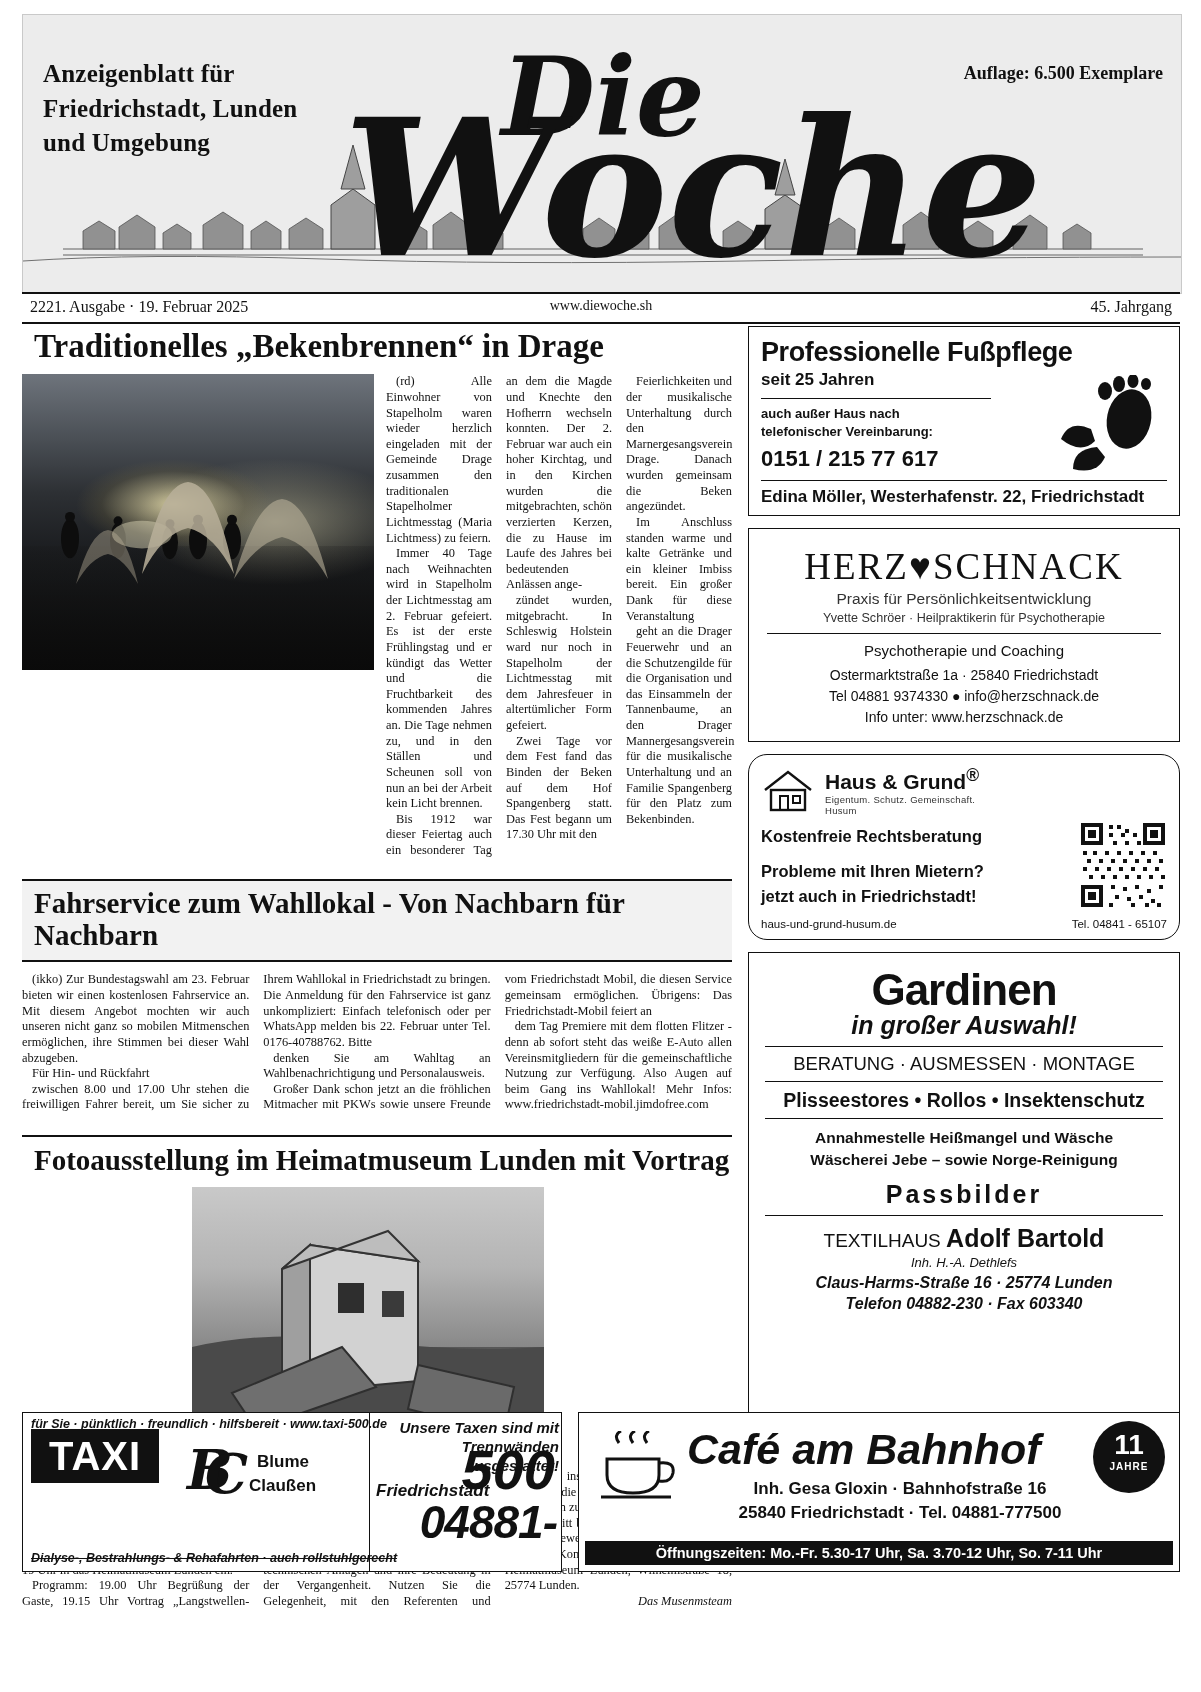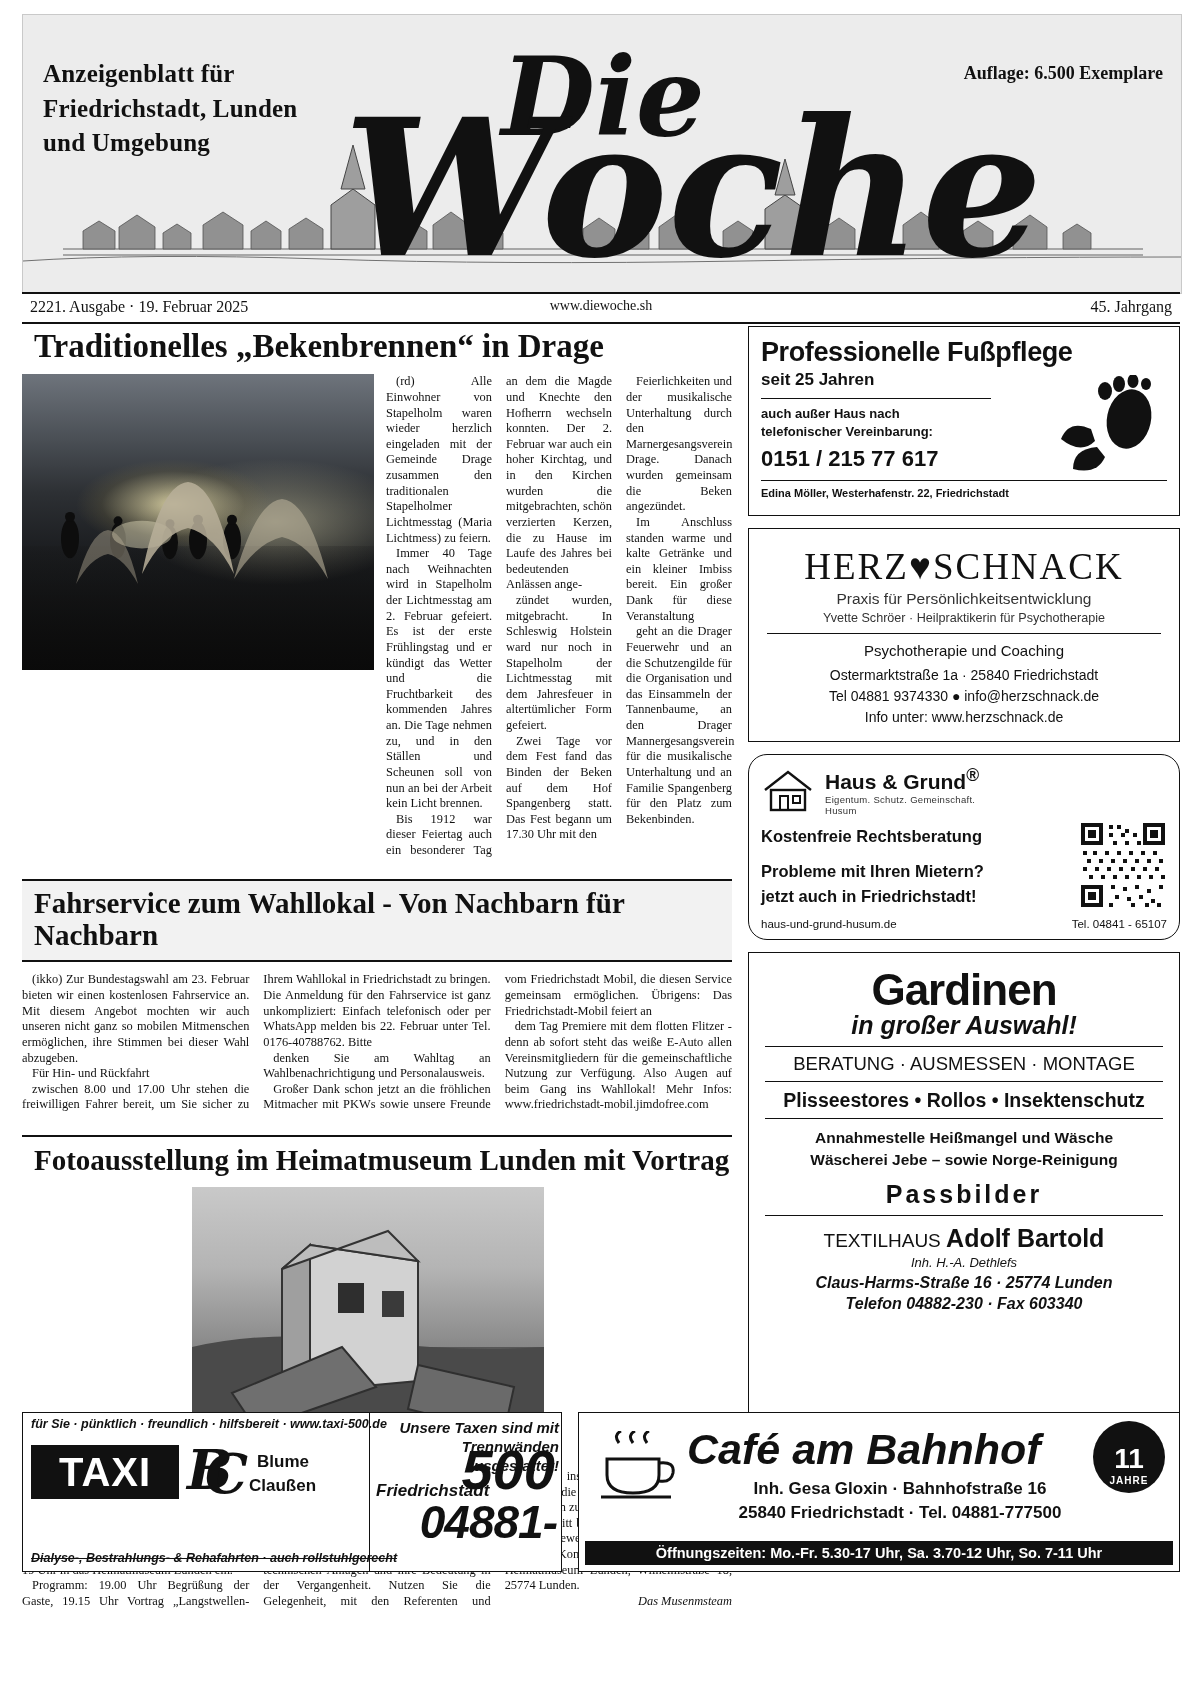--- a/index.html
+++ b/index.html
@@ -94,21 +94,21 @@
   .ad-inner{padding:10px 12px;}
   .ad-fuss h2{
     margin:0 0 2px 0;font-family:"Liberation Sans", sans-serif;font-weight:bold;
     font-size:27px;letter-spacing:-0.4px;
   }
   .ad-fuss .sub{font-family:"Liberation Sans", sans-serif;font-weight:bold;font-size:17px;margin-bottom:8px;}
   .ad-fuss .rule{border-top:1px solid #111;margin:4px 0 6px 0;width:230px;}
   .ad-fuss .small{font-family:"Liberation Sans", sans-serif;font-weight:bold;font-size:13px;line-height:1.35;}
   .ad-fuss .phone{font-family:"Liberation Sans", sans-serif;font-weight:bold;font-size:22px;margin-top:6px;}
   .ad-fuss .rule2{border-top:1px solid #111;margin:8px 0 6px 0;}
-  .ad-fuss .addr{font-family:"Liberation Sans", sans-serif;font-weight:bold;font-size:11px;}
+  .ad-fuss .addr{font-family:"Liberation Sans", sans-serif;font-weight:bold;font-size:17px;}
   .footlogo{position:absolute;right:14px;top:48px;width:110px;height:96px;}
 
   .ad-herz .brand{
     font-family:"Liberation Serif", serif;font-size:37px;letter-spacing:2px;text-align:center;
     color:#111;margin:6px 0 0 0;
   }
   .ad-herz .brand .heart{color:#111;}
   .ad-herz .l2{text-align:center;font-family:"Liberation Sans", sans-serif;font-size:15.5px;color:#333;margin-top:2px;}
   .ad-herz .l3{text-align:center;font-family:"Liberation Sans", sans-serif;font-size:12.6px;color:#333;margin-top:3px;}
   .ad-herz .hr{border-top:1px solid #111;margin:8px 6px;}
@@ -133,40 +133,40 @@
   .ad-gard .g7 b{font-size:25px;}
   .ad-gard .g8{font-family:"Liberation Sans", sans-serif;font-style:italic;font-size:13px;margin-top:2px;}
   .ad-gard .g9{font-family:"Liberation Sans", sans-serif;font-style:italic;font-weight:bold;font-size:16px;margin-top:4px;}
   .ad-gard .g10{font-family:"Liberation Sans", sans-serif;font-style:italic;font-weight:bold;font-size:16px;margin-top:3px;}
   .sepline{border-top:1px solid #111;margin:6px 4px;}
 
   
   .bottom{position:absolute;left:22px;top:1412px;width:1158px;height:268px;}
   .ad-taxi{position:absolute;left:0;top:0;width:540px;height:160px;border:1px solid #111;box-sizing:border-box;background:#fff;}
   .taxi-top{font-family:"Liberation Sans", sans-serif;font-weight:bold;font-style:italic;font-size:12.5px;padding:4px 0 0 8px;}
-  .taxi-black{position:absolute;left:8px;top:32px;width:148px;height:54px;background:#111;color:#fff;
+  .taxi-black{position:absolute;left:8px;top:16px;width:128px;height:54px;background:#111;color:#fff;
     font-family:"Liberation Sans", sans-serif;font-weight:bold;font-size:40px;text-align:center;line-height:54px;letter-spacing:1px;}
   .taxi-blume{position:absolute;left:160px;top:26px;width:180px;}
   .taxi-bottom{position:absolute;left:8px;bottom:6px;font-family:"Liberation Sans", sans-serif;font-weight:bold;font-style:italic;font-size:12.5px;
     text-decoration:line-through;}
   .taxi-right{position:absolute;left:346px;top:0;width:194px;height:100%;border-left:1px solid #111;box-sizing:border-box;}
   .taxi-r1{font-family:"Liberation Sans", sans-serif;font-weight:bold;font-style:italic;font-size:15px;text-align:right;padding:6px 4px 0 4px;line-height:1.25;}
   .taxi-r2{font-family:"Liberation Sans", sans-serif;font-weight:bold;font-style:italic;font-size:17px;padding-left:6px;margin-top:6px;}
   .taxi-r3{font-family:"Liberation Sans", sans-serif;font-weight:bold;font-style:italic;font-size:46px;letter-spacing:-1px;text-align:right;padding-right:6px;margin-top:-6px;}
   .taxi-500{font-family:"Liberation Sans", sans-serif;font-weight:bold;font-style:italic;font-size:56px;position:absolute;right:8px;top:24px;}
 
   .ad-cafe{position:absolute;left:556px;top:0;width:602px;height:160px;border:1px solid #111;box-sizing:border-box;background:#fff;}
   .cafe-title{font-family:"Liberation Sans", sans-serif;font-weight:bold;font-style:italic;font-size:43px;position:absolute;left:108px;top:12px;}
   .cafe-l1{font-family:"Liberation Sans", sans-serif;font-weight:bold;font-size:17px;position:absolute;left:106px;top:66px;width:430px;text-align:center;}
   .cafe-l2{font-family:"Liberation Sans", sans-serif;font-weight:bold;font-size:17px;position:absolute;left:106px;top:90px;width:430px;text-align:center;}
   .cafe-hours{position:absolute;left:6px;right:6px;bottom:6px;border:1px solid #111;background:#111;color:#fff;
     font-family:"Liberation Sans", sans-serif;font-weight:bold;font-size:14.5px;text-align:center;padding:3px 0;}
   .jahre{position:absolute;right:14px;top:8px;width:72px;height:72px;border-radius:50%;background:#111;color:#fff;
     text-align:center;font-family:"Liberation Sans", sans-serif;font-weight:bold;}
-  .jahre .n{font-size:28px;display:block;margin-top:24px;line-height:1;}
+  .jahre .n{font-size:28px;display:block;margin-top:10px;line-height:1;}
   .jahre .t{font-size:10px;display:block;margin-top:2px;letter-spacing:1px;}
   .cup{position:absolute;left:18px;top:18px;width:84px;height:74px;}
 </style>
 </head>
 <body>
 
 <div class="page">
 
   <div class="masthead">
 

